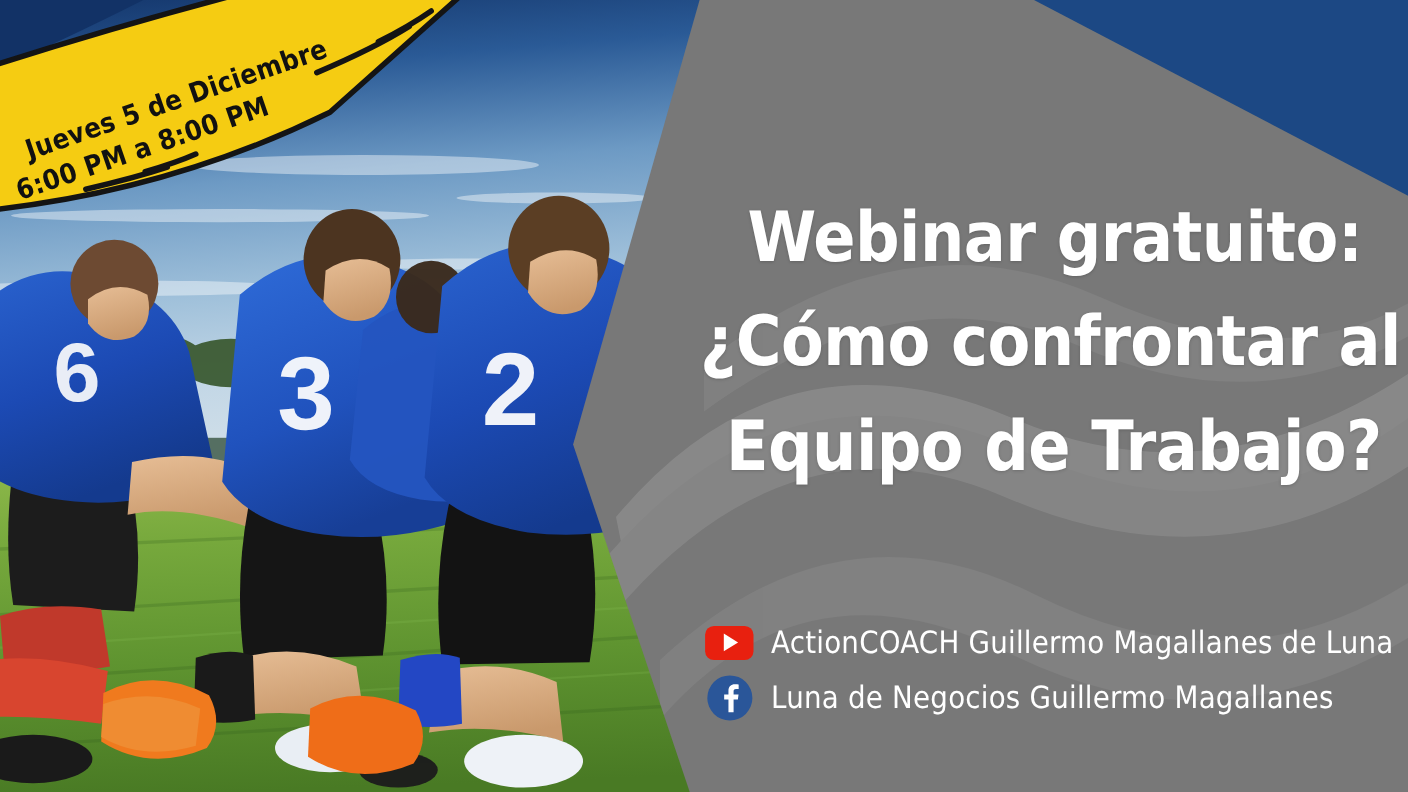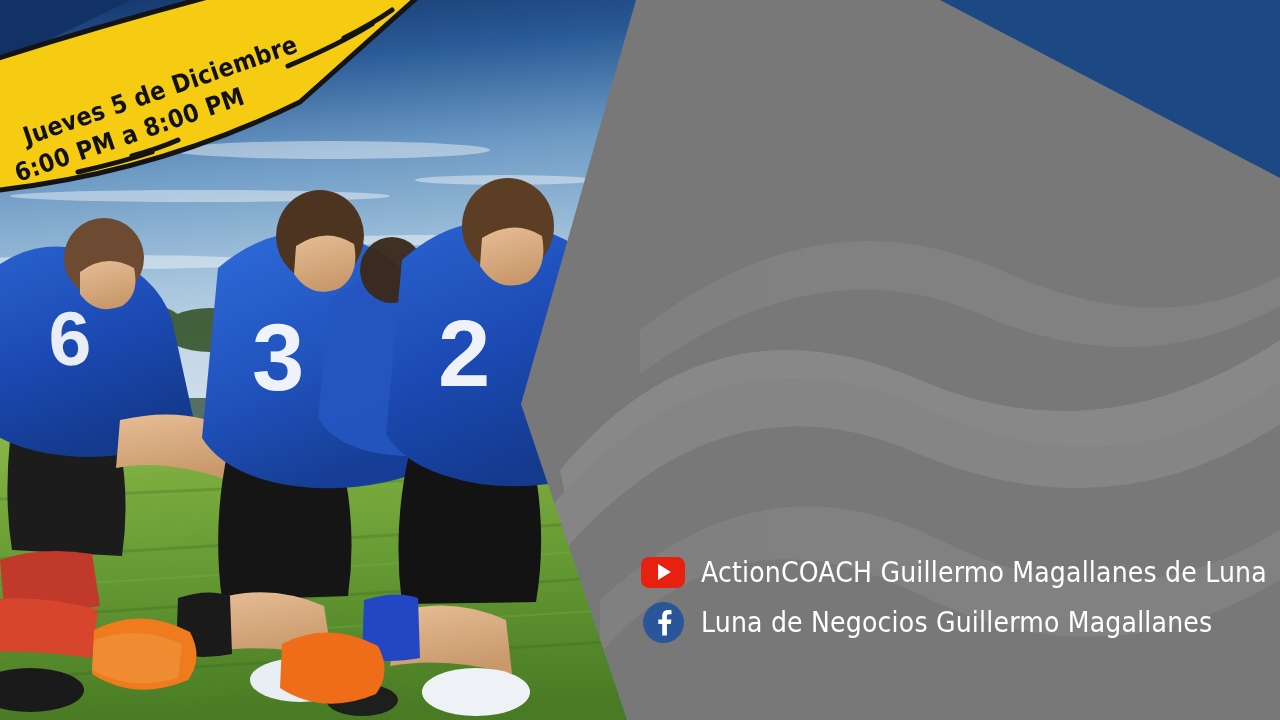--- a/index.html
+++ b/index.html
@@ -84,20 +84,21 @@
     letter-spacing: .3px;
     margin-left: 59px;
     line-height: 36px;
     color: #f2f2f2;
   }
   .cta-row {
     display: flex;
     align-items: center;
     height: 48px;
     gap: 16px;
+    margin-top: 12px;
   }
   .cta-row + .cta-row { margin-top: 2px; }
   .cta-icon {
     width: 44px;
     height: 44px;
     flex: 0 0 44px;
     display: flex;
     align-items: center;
     justify-content: center;
   }
@@ -322,20 +323,25 @@
         </g>
 
         <g transform="rotate(-19 0 0)">
           <text class="ribbon-text" x="-22" y="146">Jueves 5 de Diciembre</text>
           <text class="ribbon-text" x="-42" y="178">6:00 PM a 8:00 PM</text>
         </g>
       </g>
     </svg>
   </div>
 
+  <div class="headline">
+    <div class="hl-1">Webinar gratuito:</div>
+    <div class="hl-2">¿Cómo confrontar al</div>
+    <div class="hl-3">Equipo de Trabajo?</div>
+  </div>
 
   <div class="cta">
 
     <div class="cta-row">
       <span class="cta-icon">
         <span class="yt-badge">
             <span class="yt-tri"></span>
           </span>
       </span>
       <span class="cta-label">ActionCOACH Guillermo Magallanes de Luna</span>

